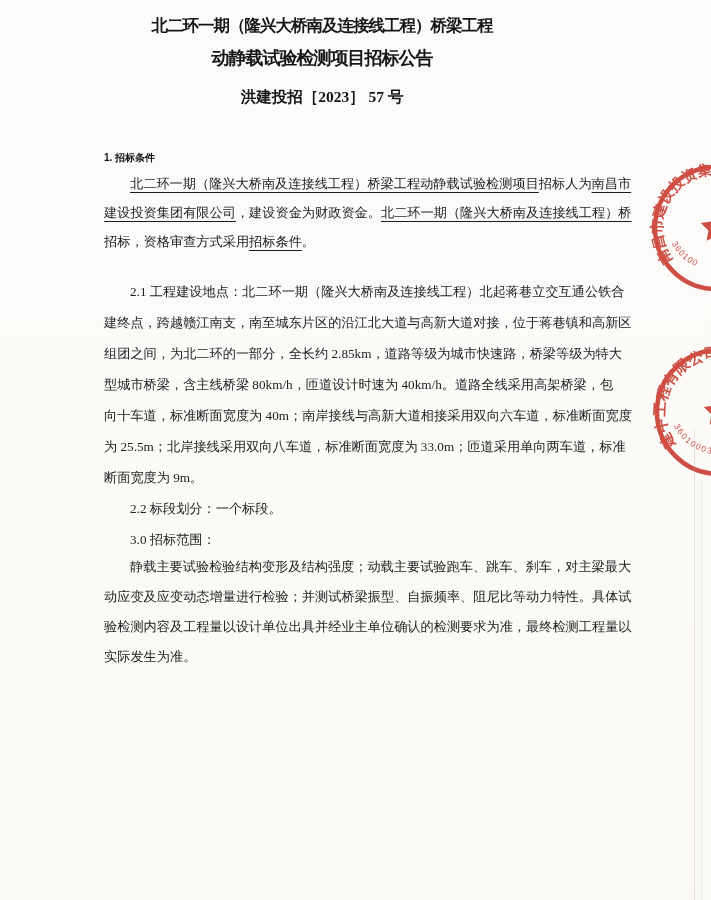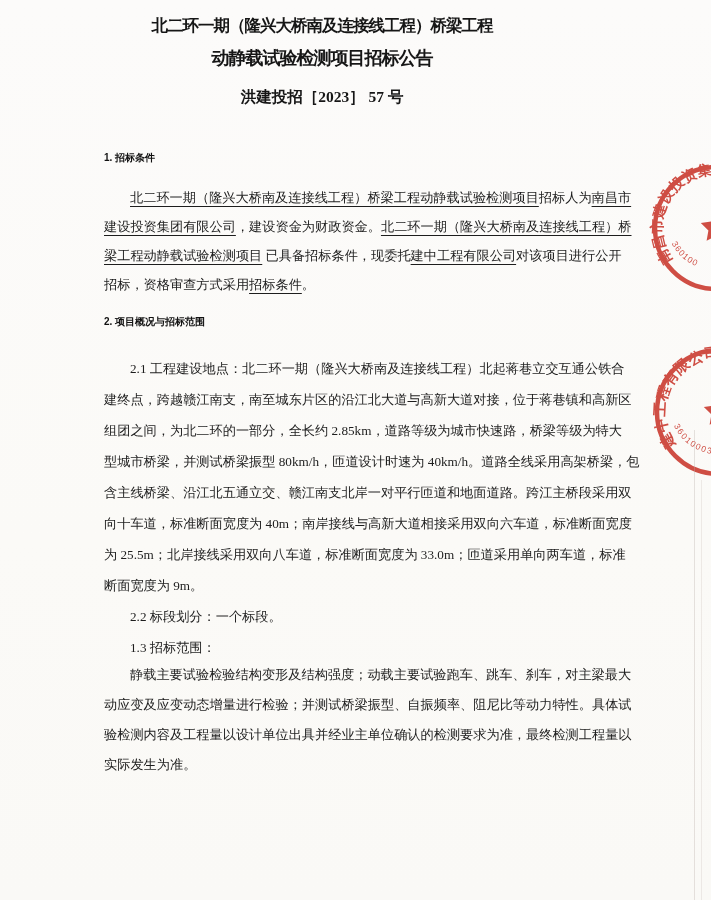--- a/index.html
+++ b/index.html
@@ -30,21 +30,21 @@
   }
   .line{height:30px;line-height:30px;white-space:pre;}
   .line.indent{padding-left:26px;}
   .u{text-decoration:underline;text-decoration-thickness:1px;text-underline-offset:4px;}
   .heading .line{
     height:22px;line-height:22px;
     font-family:"Liberation Sans","DejaVu Sans",sans-serif;
     font-weight:700;font-size:10px;color:#111;white-space:pre;
   }
   .sec1-heading{margin-top:7px;}
-  .p1{margin-top:14px;}
+  .p1{}
   .p1 .line{height:29px;line-height:29px;}
   .sec2-heading{margin-top:12px;}
   .p21{margin-top:20px;}
   .p21 .line{height:31px;line-height:31px;}
   .l22 .line{height:31px;line-height:31px;}
   .l23{margin-top:4px;}
   .l23 .line{height:24px;line-height:24px;}
   .p23 .line{height:30px;line-height:30px;}
   .l24 .line{height:30px;line-height:30px;}
   .p25{margin-top:5px;}
@@ -70,41 +70,36 @@
     <div class="title-line t3">洪建投招［2023］ 57 号</div>
   </div>
 
   <div class="doc">
       <div class="block sec1-heading heading">
         <div class="line"><span>1. 招标条件</span></div>
       </div>
       <div class="block p1">
         <div class="line indent"><span class="u">北二环一期（隆兴大桥南及连接线工程）桥梁工程动静载试验检测项目</span><span>招标人为</span><span class="u">南昌市</span></div>
         <div class="line"><span class="u">建设投资集团有限公司</span><span>，建设资金为财政资金。</span><span class="u">北二环一期（隆兴大桥南及连接线工程）桥</span></div>
-        <div class="line"><span class="u">梁工程动静载试验检测项目</span><span> 已具备招标条件，现委托</span><span class="u">建中工程有限公司</span><span>对该项目进行公开</span></div>
         <div class="line"><span>招标，资格审查方式采用</span><span class="u">招标条件</span><span>。</span></div>
-      </div>
-      <div class="block sec2-heading heading">
-        <div class="line"><span>2. 项目概况与招标范围</span></div>
       </div>
       <div class="block p21">
         <div class="line indent"><span>2.1 工程建设地点：北二环一期（隆兴大桥南及连接线工程）北起蒋巷立交互通公铁合</span></div>
         <div class="line"><span>建终点，跨越赣江南支，南至城东片区的沿江北大道与高新大道对接，位于蒋巷镇和高新区</span></div>
         <div class="line"><span>组团之间，为北二环的一部分，全长约 2.85km，道路等级为城市快速路，桥梁等级为特大</span></div>
-        <div class="line"><span>型城市桥梁，并测试桥梁振型 80km/h，匝道设计时速为 40km/h。道路全线采用高架桥梁，包</span></div>
-        <div class="line"><span>含主线桥梁、沿江北五通立交、赣江南支北岸一对平行匝道和地面道路。跨江主桥段采用双</span></div>
+        <div class="line"><span>型城市桥梁，含主线桥梁 80km/h，匝道设计时速为 40km/h。道路全线采用高架桥梁，包</span></div>
         <div class="line"><span>向十车道，标准断面宽度为 40m；南岸接线与高新大道相接采用双向六车道，标准断面宽度</span></div>
         <div class="line"><span>为 25.5m；北岸接线采用双向八车道，标准断面宽度为 33.0m；匝道采用单向两车道，标准</span></div>
         <div class="line"><span>断面宽度为 9m。</span></div>
       </div>
       <div class="block l22">
         <div class="line indent"><span>2.2 标段划分：一个标段。</span></div>
       </div>
       <div class="block l23">
-        <div class="line indent"><span>1.3 招标范围：</span></div>
+        <div class="line indent"><span>3.0 招标范围：</span></div>
       </div>
       <div class="block p23">
         <div class="line indent"><span>静载主要试验检验结构变形及结构强度；动载主要试验跑车、跳车、刹车，对主梁最大</span></div>
         <div class="line"><span>动应变及应变动态增量进行检验；并测试桥梁振型、自振频率、阻尼比等动力特性。具体试</span></div>
         <div class="line"><span>验检测内容及工程量以设计单位出具并经业主单位确认的检测要求为准，最终检测工程量以</span></div>
         <div class="line"><span>实际发生为准。</span></div>
       </div>
       <div class="block p25">
       </div>
     </div>

